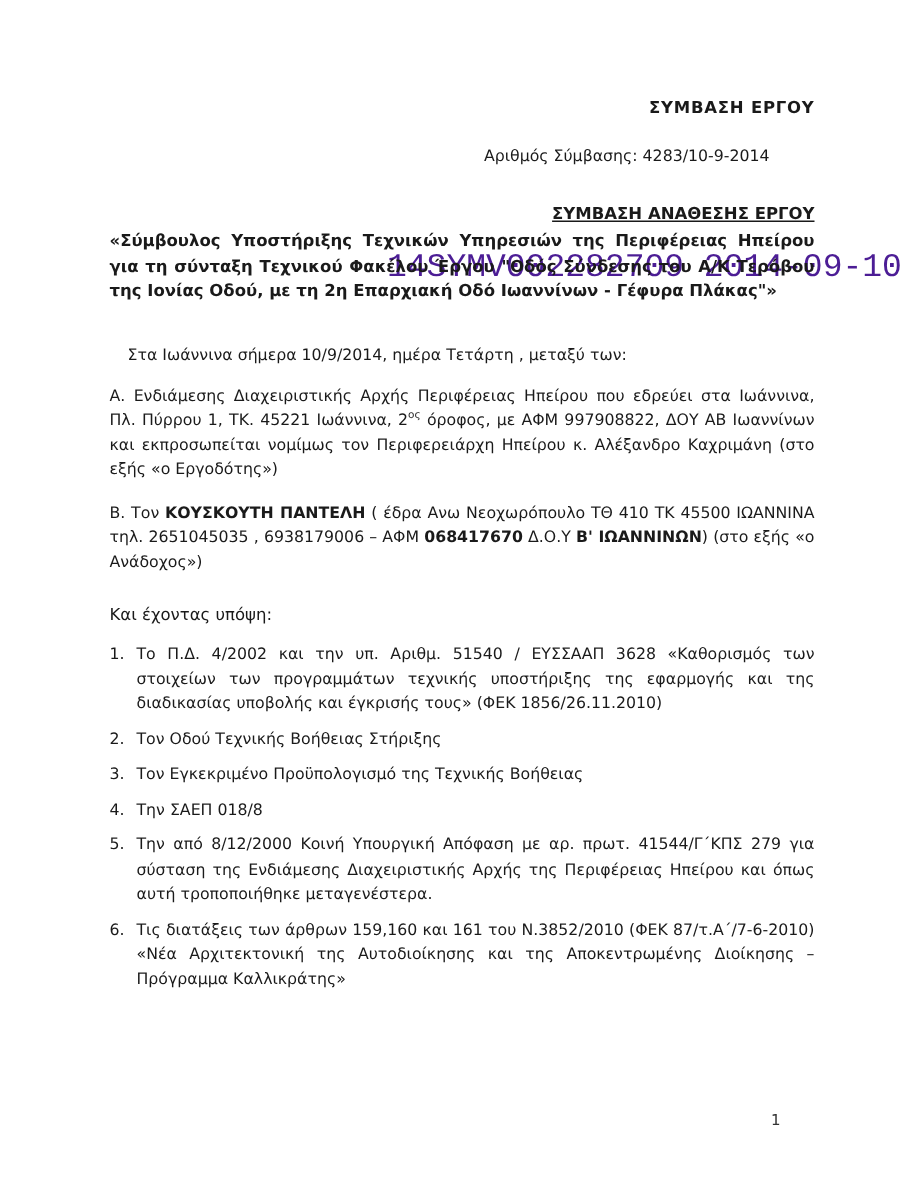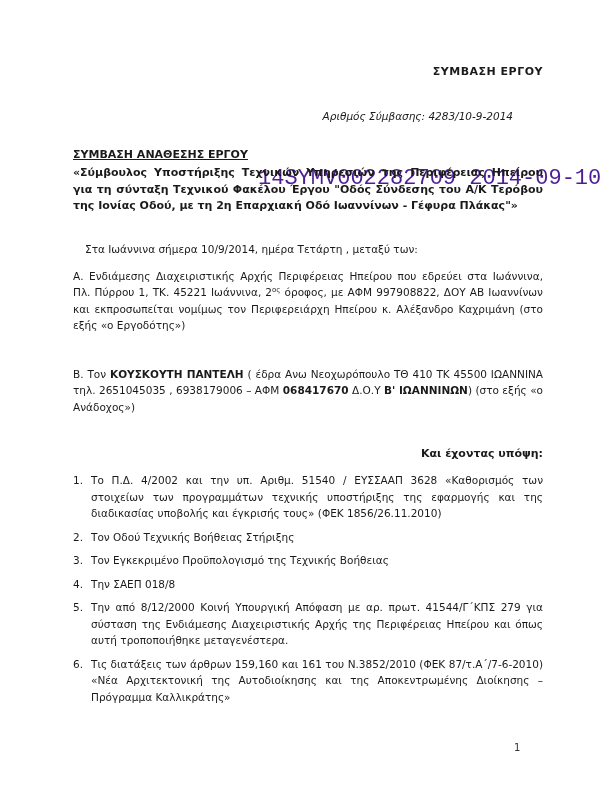--- a/index.html
+++ b/index.html
@@ -25,29 +25,28 @@
     z-index: 1;
   }
   .doc-title {
     margin-top: 65px;
     text-align: right;
     font-weight: bold;
     font-size: 11px;
     letter-spacing: 0.5px;
   }
   .contract-no {
-    margin-top: 32px;
+    margin-top: 20px;
     text-align: right;
     padding-right: 30px;
     font-size: 10.5px;
-    font-style: italic;
   }
   .section-heading {
     margin-top: 26px;
-    text-align: left;
+    text-align: right;
     font-weight: bold;
     font-size: 11px;
     text-decoration: underline;
   }
   .subject {
     margin-top: 4px;
     text-align: justify;
     font-weight: bold;
     font-size: 11px;
     line-height: 16.5px;
@@ -55,29 +54,29 @@
   .intro {
     margin-top: 26px;
     line-height: 16.5px;
     margin-left: 12px;
   }
   .party {
     text-align: justify;
     line-height: 16.5px;
   }
   .party-a { }
-  .party-b { margin-top: 32px; }
+  .party-b { margin-top: 12px; }
   .party sup {
     font-size: 7px;
     line-height: 0;
   }
   .considering {
-    margin-top: 32px;
-    text-align: right;
-    font-weight: bold;
+    margin-top: 20px;
+    text-align: left;
+    font-weight: normal;
     font-size: 11px;
   }
   .considerations {
     margin: 12px 0 0 0;
     padding: 0;
     list-style: none;
   }
   .considerations .item {
     display: flex;
     margin-bottom: 7px;

